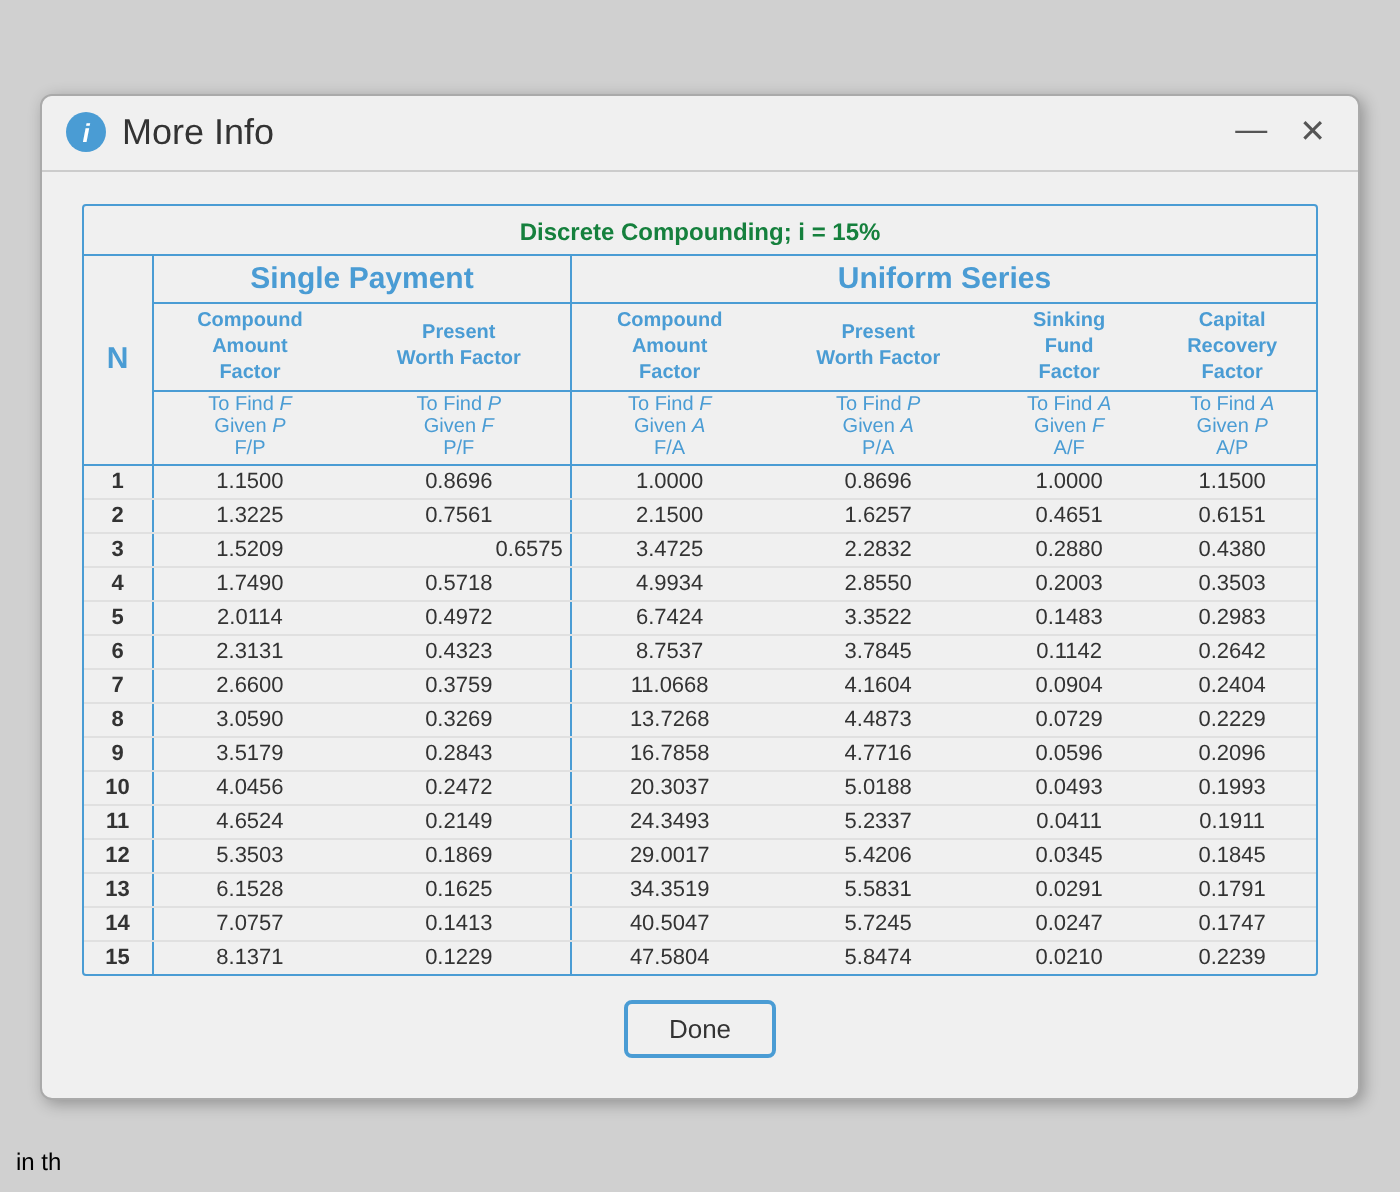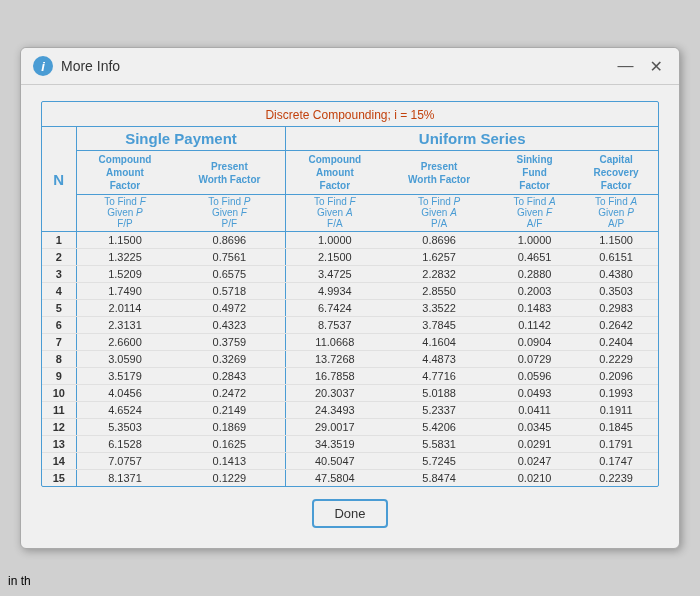--- a/index.html
+++ b/index.html
@@ -42,21 +42,21 @@
       background: #4a9cd4;
       color: white;
       display: flex;
       align-items: center;
       justify-content: center;
       font-style: italic;
       font-weight: bold;
       font-size: 13px;
     }
     .title-text {
-      font-size: 14px;
+      font-size: 18px;
       color: #333;
     }
     .title-bar-right {
       display: flex;
       gap: 8px;
     }
     .win-btn {
       background: none;
       border: none;
       font-size: 16px;
@@ -71,23 +71,23 @@
       border: 1px solid #4a9cd4;
       border-radius: 2px;
     }
     table {
       width: 100%;
       border-collapse: collapse;
       font-size: 11px;
     }
     .main-title {
       text-align: center;
-      color: #c2410c;
+      color: #15803d;
       font-size: 12px;
-      font-weight: normal;
+      font-weight: bold;
       padding: 6px 0 4px 0;
       border-bottom: 1px solid #4a9cd4;
     }
     .section-header-row td {
       text-align: center;
       color: #4a9cd4;
       font-weight: bold;
       font-size: 15px;
       padding: 3px 4px;
       border-bottom: 1px solid #4a9cd4;
@@ -216,21 +216,21 @@
               <td>1.3225</td>
               <td style="border-right: 1px solid rgb(74, 156, 212);">0.7561</td>
               <td>2.1500</td>
               <td>1.6257</td>
               <td>0.4651</td>
               <td>0.6151</td>
             </tr>
             <tr class="data-row">
               <td>3</td>
               <td>1.5209</td>
-              <td style="border-right: 1px solid rgb(74, 156, 212);">0.6575</td>
+              <td style="border-right: 1px solid rgb(74, 156, 212); text-align: right;">0.6575</td>
               <td>3.4725</td>
               <td>2.2832</td>
               <td>0.2880</td>
               <td>0.4380</td>
             </tr>
             <tr class="data-row">
               <td>4</td>
               <td>1.7490</td>
               <td style="border-right: 1px solid rgb(74, 156, 212);">0.5718</td>
               <td>4.9934</td>

